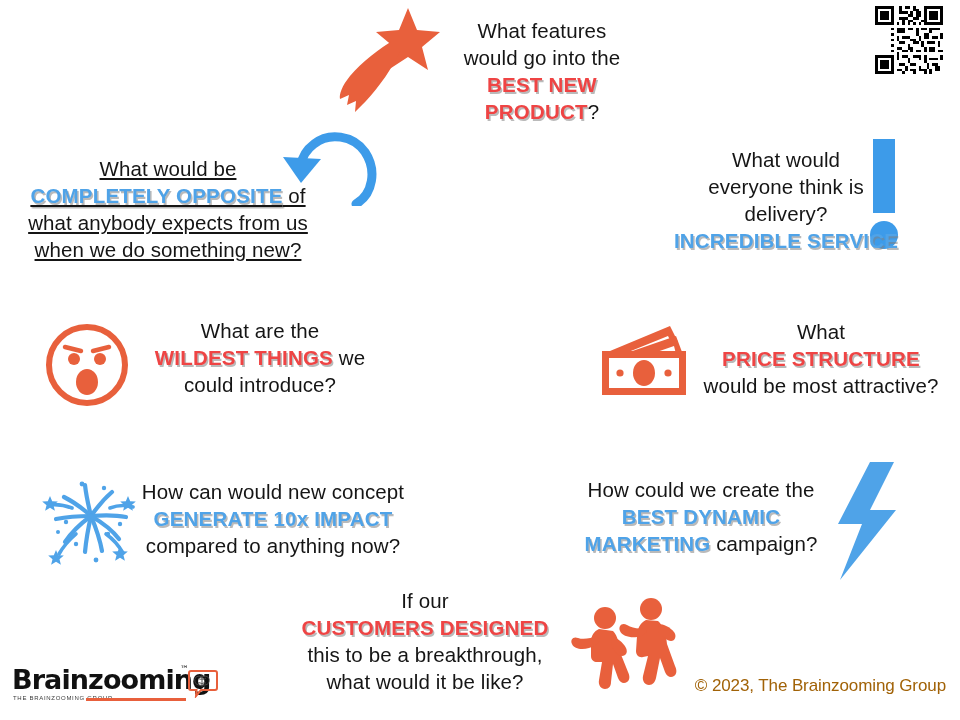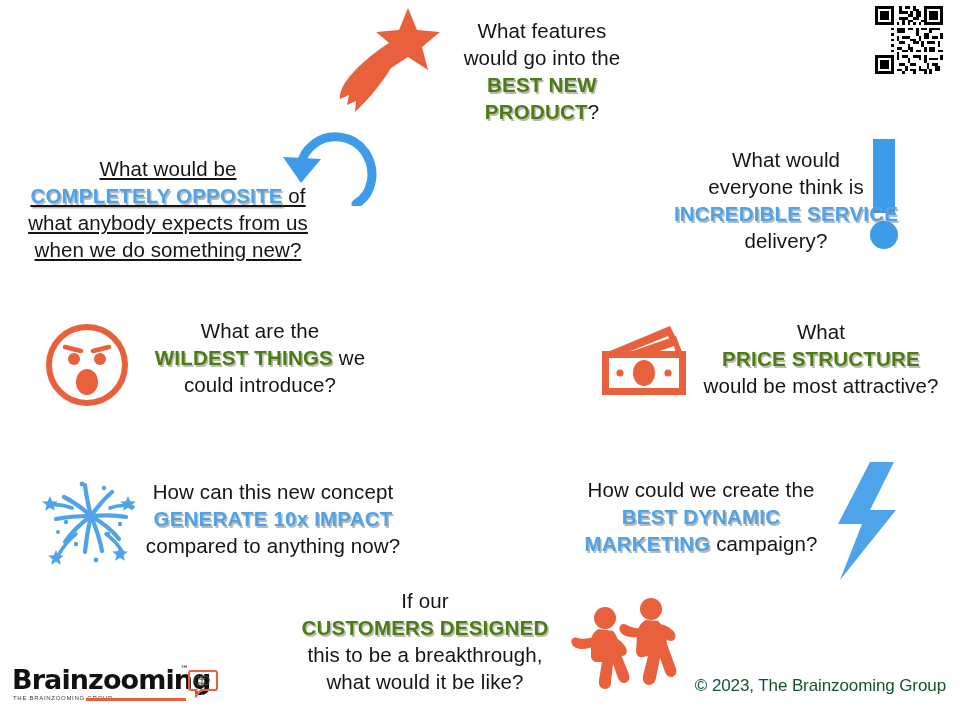--- a/index.html
+++ b/index.html
@@ -23,21 +23,21 @@
     line-height: 1.32;
     color: #151515;
     font-weight: 400;
     letter-spacing: 0.1px;
   }
   .hl {
     font-weight: bold;
     letter-spacing: 0.2px;
   }
   .hl-orange {
-    color: #4d7c0f;
+    color: #ef4444;
     text-shadow: 1.5px 1.5px 0 rgba(130,130,130,0.55);
   }
   .hl-blue {
     color: #4FA3E8;
     text-shadow: 1.5px 1.5px 0 rgba(130,130,130,0.55);
   }
   .ta-center { text-align: center; }
 
   .icon { position: absolute; }
 
@@ -90,21 +90,21 @@
     height: 2.5px;
     background: #E8603C;
   }
   #logo-bubble { position: absolute; left: 176px; top: 8px; }
 
   #copyright {
     position: absolute;
     right: 14px;
     top: 676px;
     font-size: 17px;
-    color: #14532d;
+    color: #a16207;
     font-family: "Liberation Sans", sans-serif;
     letter-spacing: -0.1px;
   }
 </style>
 </head>
 <body>
 
 <div id="canvas">
 
   <svg id="qr-code" style="left:866px; top:6px;" width="86" height="68" viewBox="0 0 25 25" shape-rendering="crispEdges">
@@ -228,22 +228,22 @@
     <div>when we do something new?</div>
   </div>
 
   <svg class="icon" style="left:862px; top:139px;" width="46" height="110" viewBox="0 0 46 110">
     <rect x="11" y="0" width="22" height="74" fill="#3D9BE9"></rect>
     <circle cx="22" cy="96" r="14" fill="#3D9BE9"></circle>
   </svg>
   <div class="qtext ta-center" style="left:630px; top:146px; width:240px;margin-left:36px;">
     <div>What would</div>
     <div>everyone think is</div>
+    <div>delivery?</div>
     <div><span class="hl hl-blue">INCREDIBLE  SERVICE</span></div>
-    <div>delivery?</div>
   </div>
 
   <svg class="icon" style="left:44px; top:322px;" width="86" height="86" viewBox="0 0 86 86">
     <circle cx="43" cy="43" r="38" fill="none" stroke="#E8603C" stroke-width="6"></circle>
     <circle cx="30" cy="37" r="6" fill="#E8603C"></circle>
     <circle cx="56" cy="37" r="6" fill="#E8603C"></circle>
     <path d="M21 25 L37 29" stroke="#E8603C" stroke-width="4.5" stroke-linecap="round"></path>
     <path d="M65 25 L49 29" stroke="#E8603C" stroke-width="4.5" stroke-linecap="round"></path>
     <ellipse cx="43" cy="60" rx="11" ry="13" fill="#E8603C"></ellipse>
   </svg>
@@ -296,21 +296,21 @@
         <circle cx="68" cy="16" r="2.2"></circle>
       <circle cx="30" cy="50" r="2.2"></circle>
         <circle cx="84" cy="52" r="2.2"></circle>
       <circle cx="40" cy="72" r="2.2"></circle>
         <circle cx="60" cy="88" r="2.4"></circle>
       <circle cx="72" cy="62" r="2.2"></circle>
         <circle cx="22" cy="60" r="2.0"></circle>
     </g>
   </svg>
   <div class="qtext ta-center" style="left:128px; top:478px; width:290px;">
-    <div>How can this new concept</div>
+    <div>How can would new concept</div>
     <div><span class="hl hl-blue">GENERATE 10x IMPACT</span></div>
     <div>compared to anything now?</div>
   </div>
 
   <svg class="icon" style="left:824px; top:462px;" width="78" height="118" viewBox="0 0 78 118">
     <path d="M46 0 L14 62 L38 62 L16 118 L72 48 L46 48 L70 0 Z" fill="#4FA3E8"></path>
   </svg>
   <div class="qtext ta-center" style="left:570px; top:476px; width:262px;">
     <div>How could we create the</div>
     <div><span class="hl hl-blue">BEST DYNAMIC</span></div>

